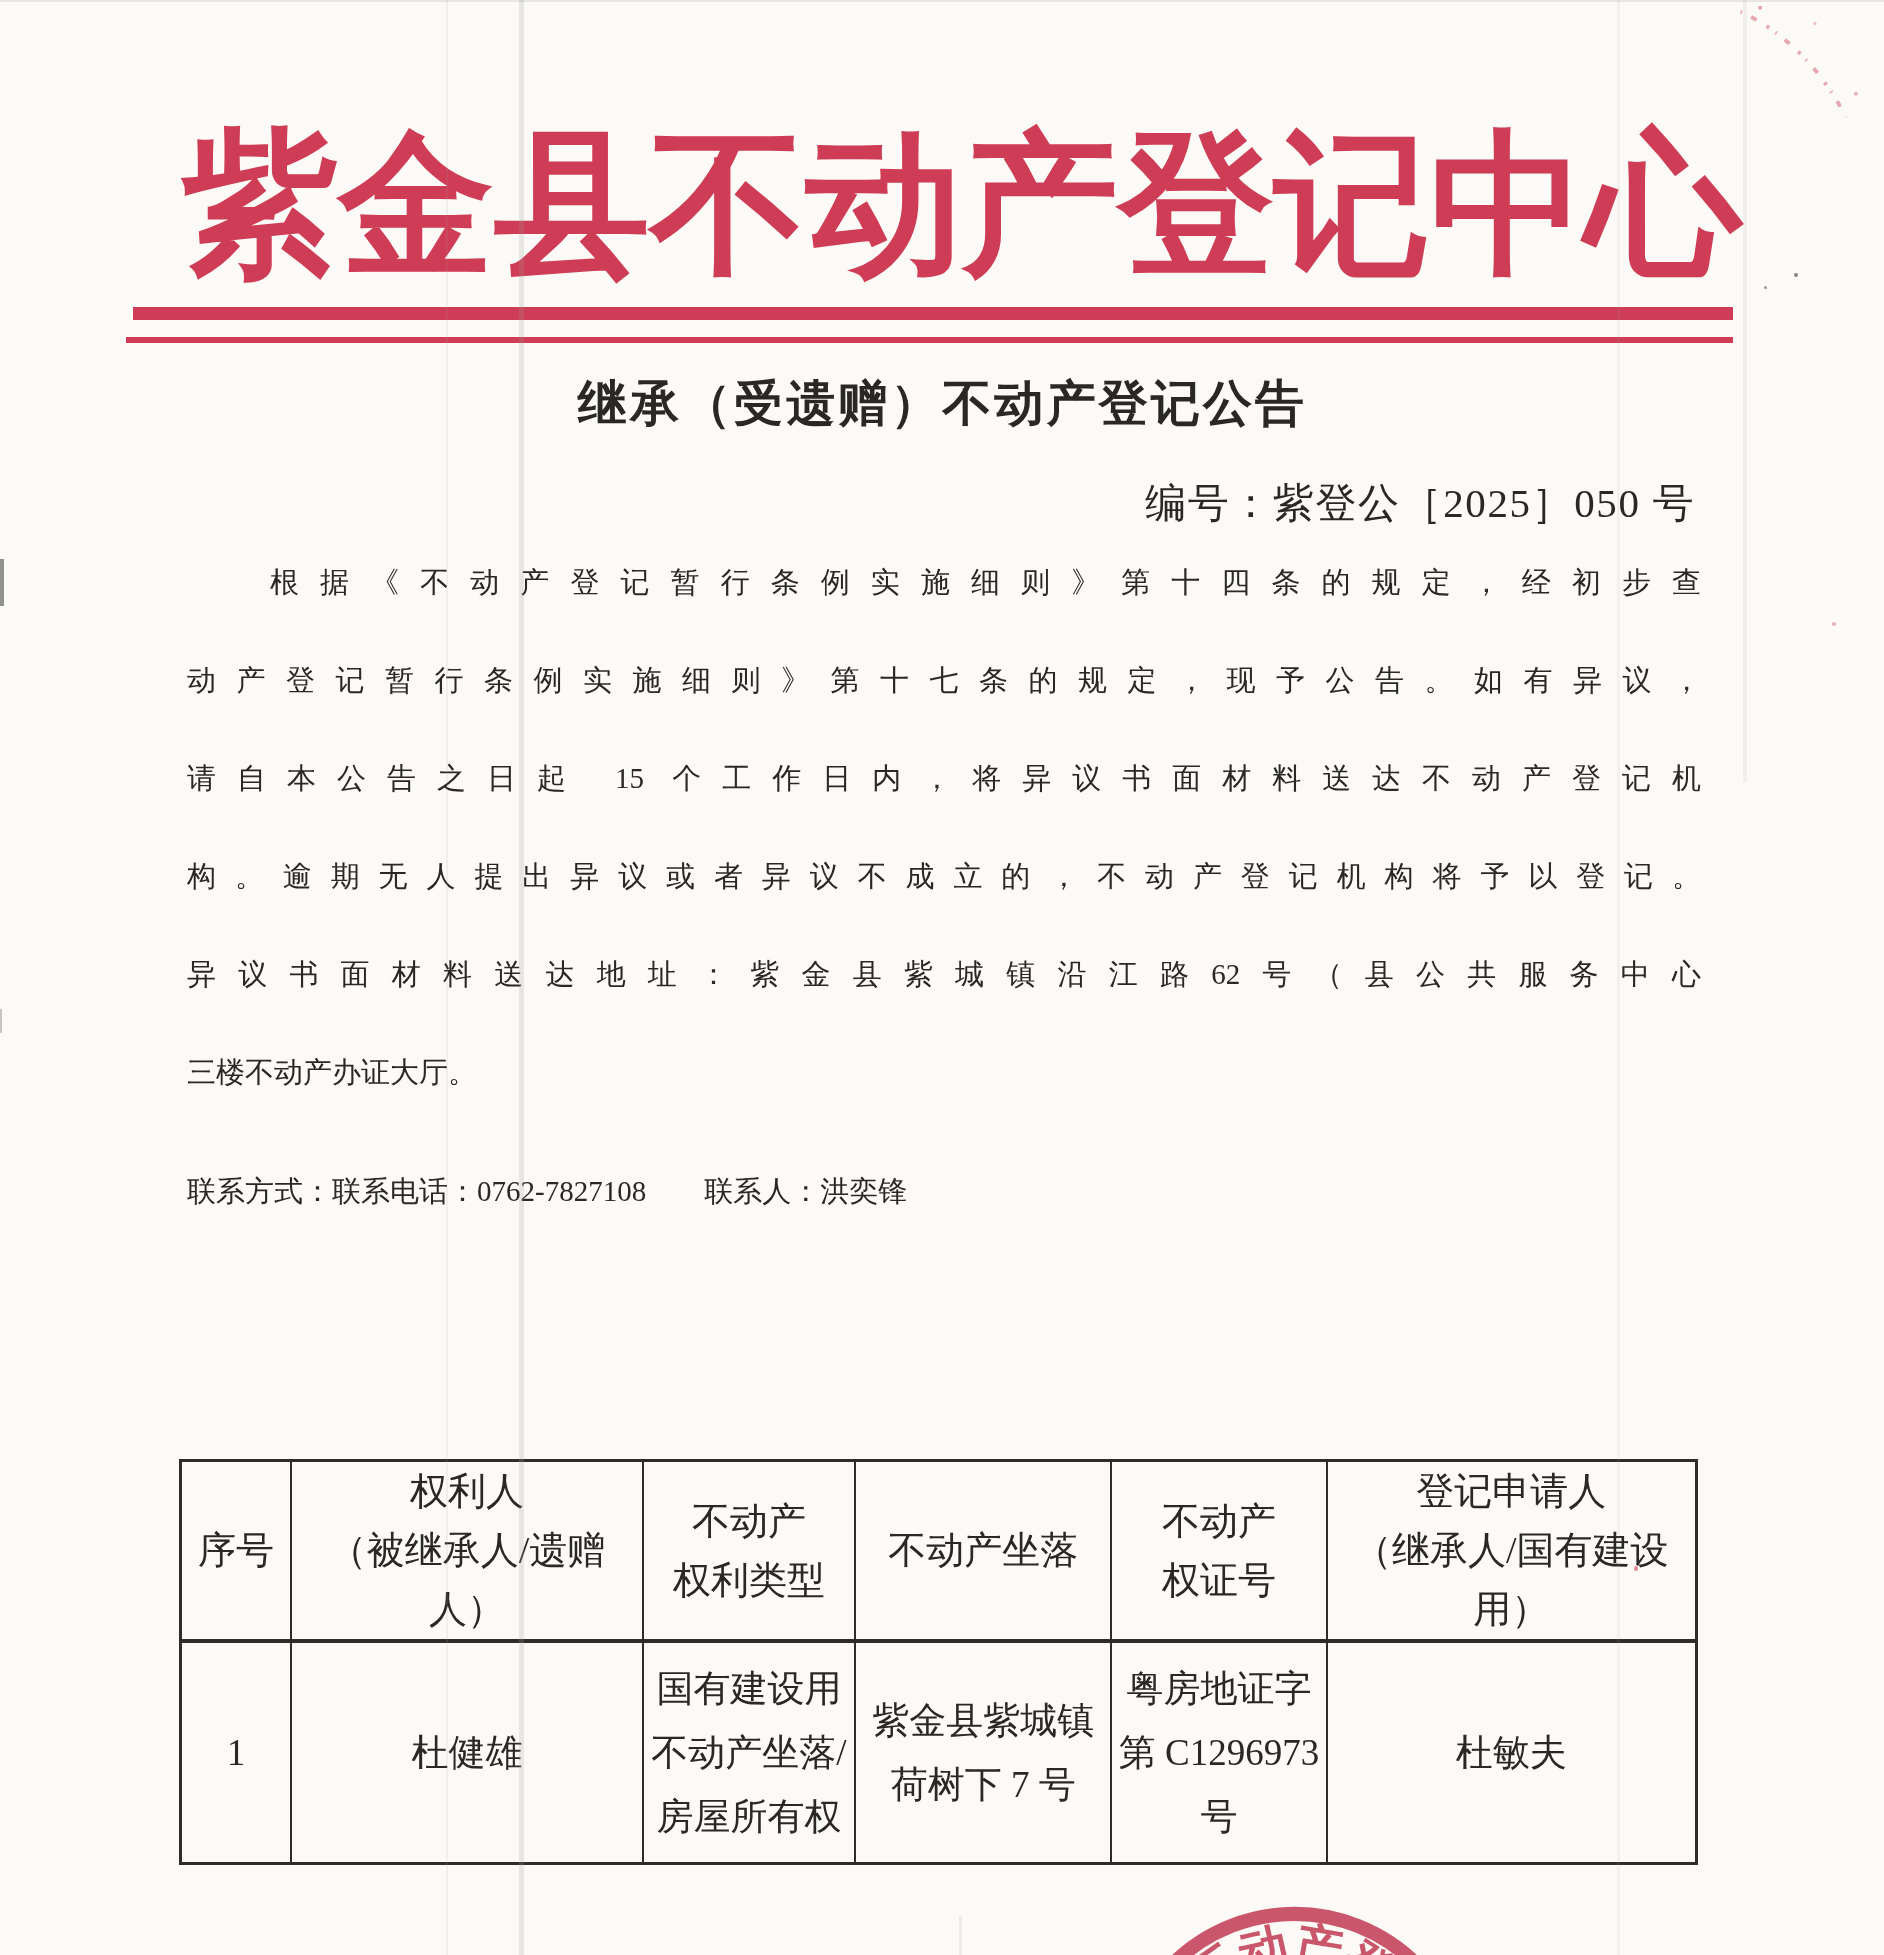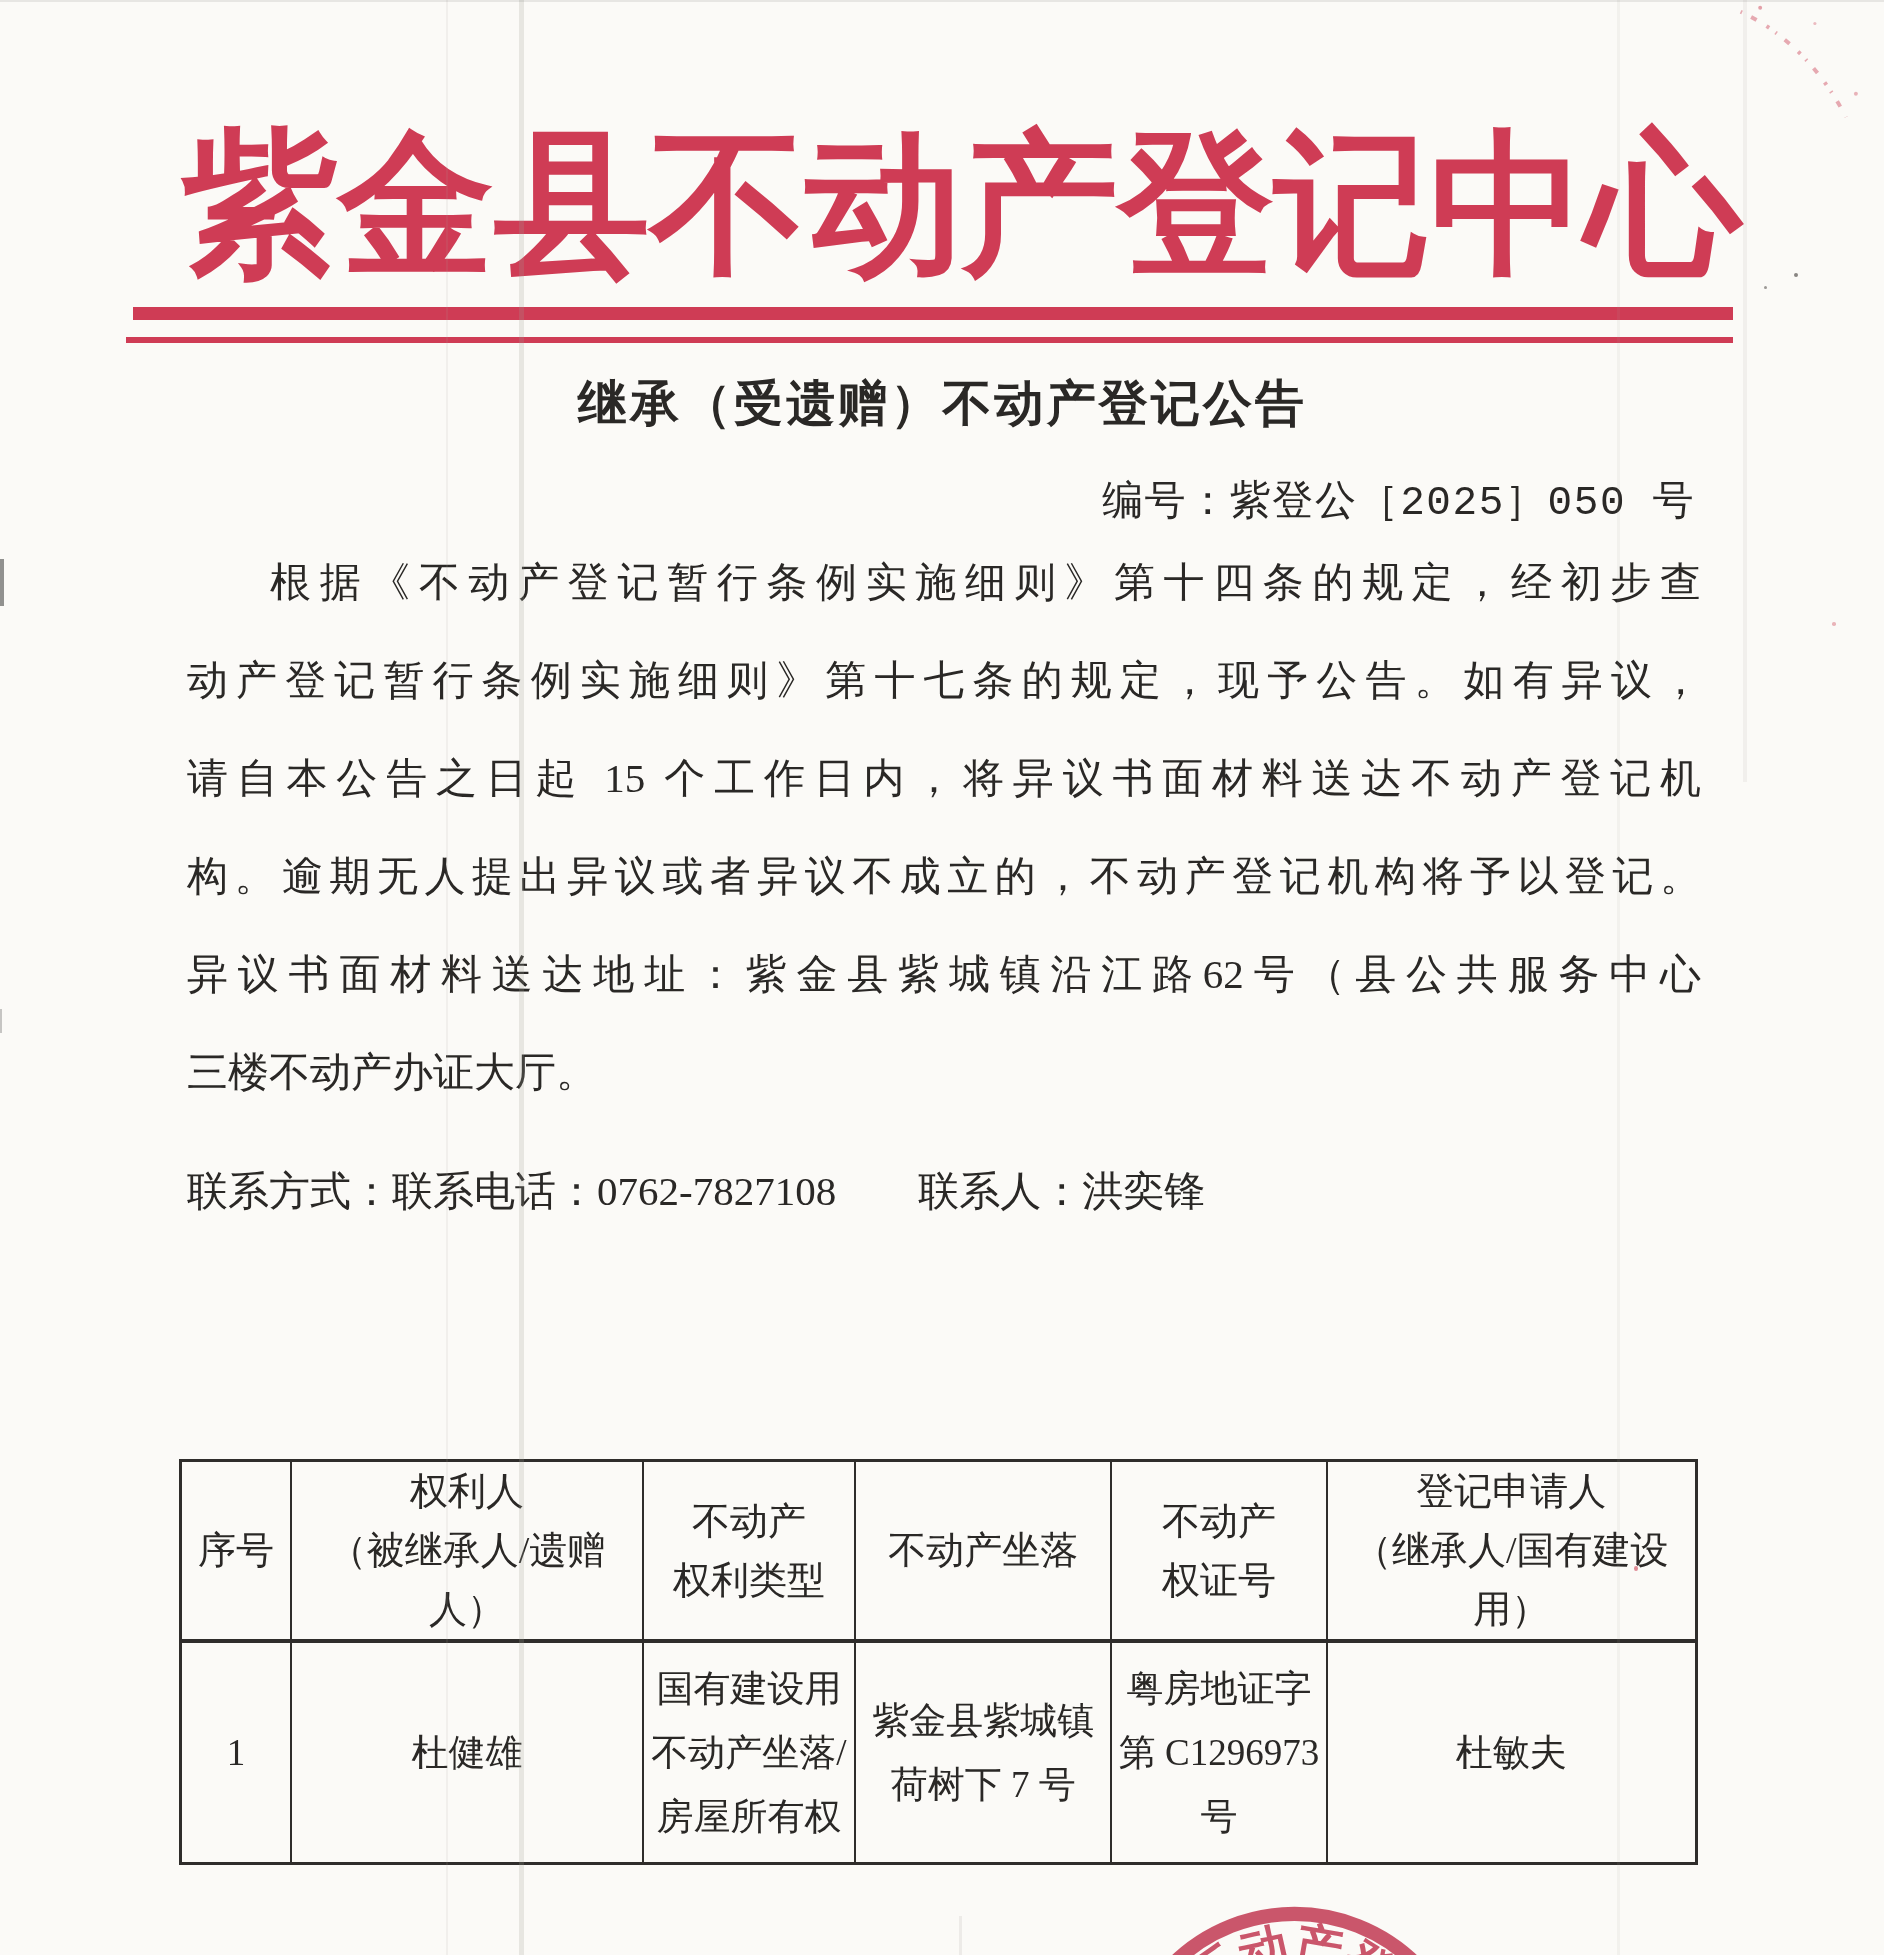--- a/index.html
+++ b/index.html
@@ -12,25 +12,25 @@
     font-size:156px;line-height:164px;font-weight:bold;color:#cf3c55;
     font-family:"Liberation Serif","DejaVu Serif",serif;}
   .rule{position:absolute;background:#cf3c55;}
   .rule-thick-top{left:133px;top:307px;width:1600px;height:13.3px;}
   .rule-thin-top{left:126px;top:337px;width:1607px;height:6.3px;}
 
   
   .subtitle{position:absolute;left:186px;top:380px;width:1513px;text-align:center;
     font-size:49px;line-height:55px;font-weight:bold;letter-spacing:3.1px;font-family:Liberation Mono, monospace;}
   .docnum{position:absolute;left:186px;top:480px;width:1509px;text-align:right;
-    font-size:41px;line-height:47px;letter-spacing:1.6px;font-family:Liberation Mono, monospace;}
+    font-size:41px;line-height:47px;letter-spacing:1.6px;}
 
   
   .bodyblock{position:absolute;left:187px;top:533px;width:1514px;}
-  .bline{height:98px;line-height:98px;font-size:41px;text-align:justify;text-align-last:left;
+  .bline{height:98px;line-height:98px;font-size:29px;text-align:justify;text-align-last:left;
     white-space:normal;}
   .bline.just{text-align-last:justify;}
   .bline.ind{text-indent:83px;}
   .u{text-decoration-thickness:3.1px;text-underline-offset:11px;}
 
   
   .notice-table{position:absolute;left:179px;top:1459px;width:1519px;
     border-collapse:collapse;table-layout:fixed;}
   .notice-table,.notice-table th,.notice-table td{border:2.3px solid #2f2d2b;}
   .notice-table{border-width:3.9px;}

